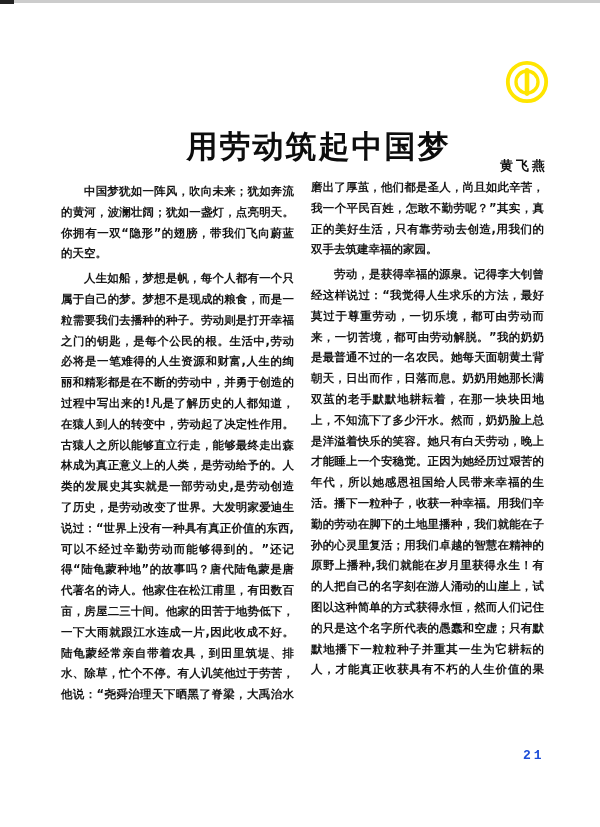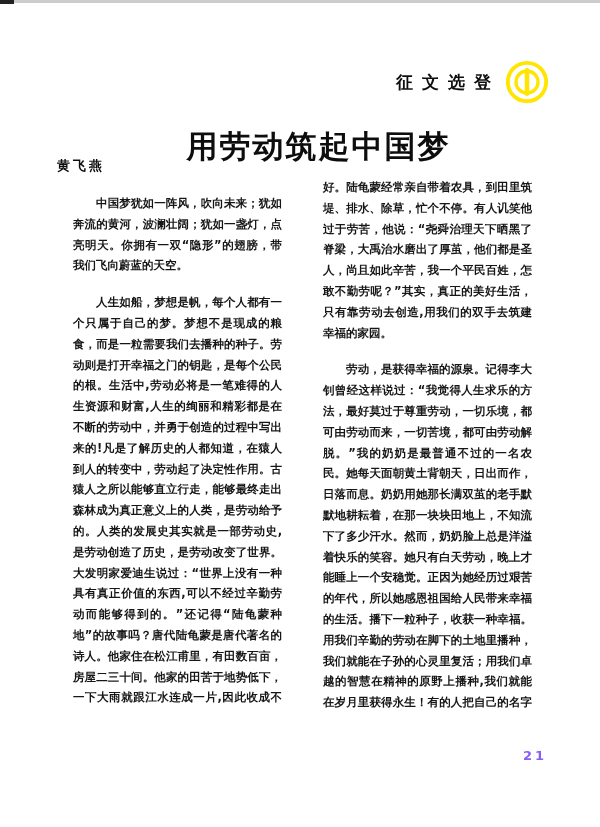--- a/index.html
+++ b/index.html
@@ -32,49 +32,48 @@
   }
   .emblem { width: 46px; height: 46px; flex: 0 0 auto; }
   .article-title {
     position: absolute; top: 110px; left: 57px; width: 491px;
     margin: 16px; text-align: center;
     font-size: 31px; font-weight: 900; color: #0d0d0d;
     letter-spacing: 2px;
   }
   .article-author {
     position: absolute; top: 157px; left: 57px; width: 491px;
-    text-align: left;
+    text-align: right;
     font-size: 13px; font-weight: 800; color: #0d0d0d;
     letter-spacing: 3px;
   }
   .article-body {
     position: absolute; top: 177px; left: 57px;
     width: 491px; height: 541px;
     column-count: 2; column-gap: 9px; column-fill: auto;
     overflow: hidden;
     font-size: 11.5px; line-height: 20.8px;
     font-weight: 600;
     text-align: justify;
     color: #161616;
   }
-  .article-body p { margin: 16px; text-indent: 2em; }
+  .article-body p { margin: 4px; text-indent: 2em; }
   .page-number {
     position: absolute; top: 748px; left: 523px;
     font-size: 13px; font-weight: 600;
-    letter-spacing: 3px; color: #8b5cf6;
+    letter-spacing: 3px; color: #1d4ed8; font-family: Liberation Mono, monospace;
   }
 </style>
 </head>
 <body>
 
 <div class="scan-top-strip"></div>
 <div class="scan-top-dark"></div>
 
 <div class="header-badge">
-  <span class="badge-label">征文选登</span>
   <svg class="emblem" viewBox="0 0 48 48" aria-hidden="true">
     <circle cx="24" cy="24" r="20" fill="none" stroke-width="4" stroke="#ffe500"></circle>
     <circle cx="24" cy="24" r="11.5" fill="none" stroke-width="3.5" stroke="#ffe500"></circle>
     <rect x="21.6" y="9.5" width="4.8" height="29" rx="2.2" fill="#ffe500"></rect>
   </svg>
 </div>
 
 <h1 class="article-title">用劳动筑起中国梦</h1>
 
 <div class="article-author">黄飞燕</div>

